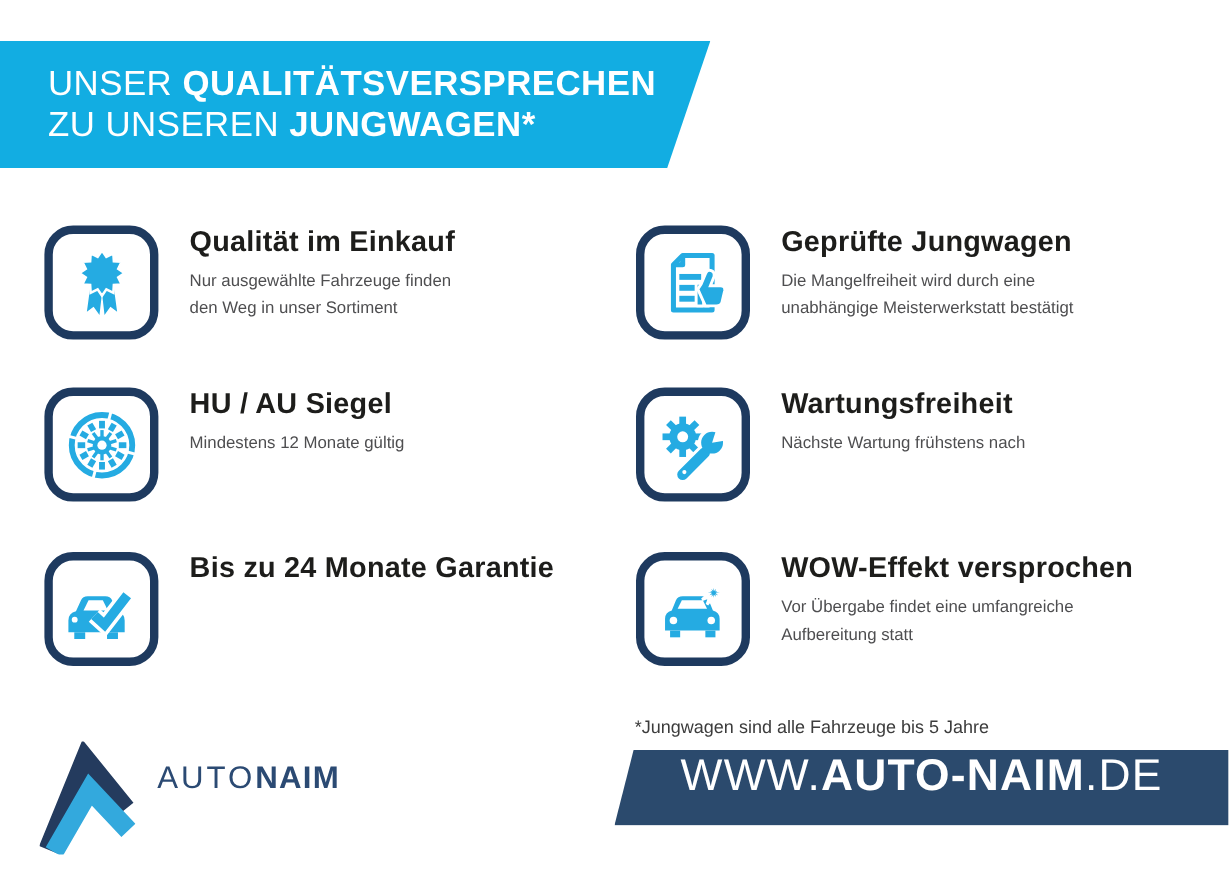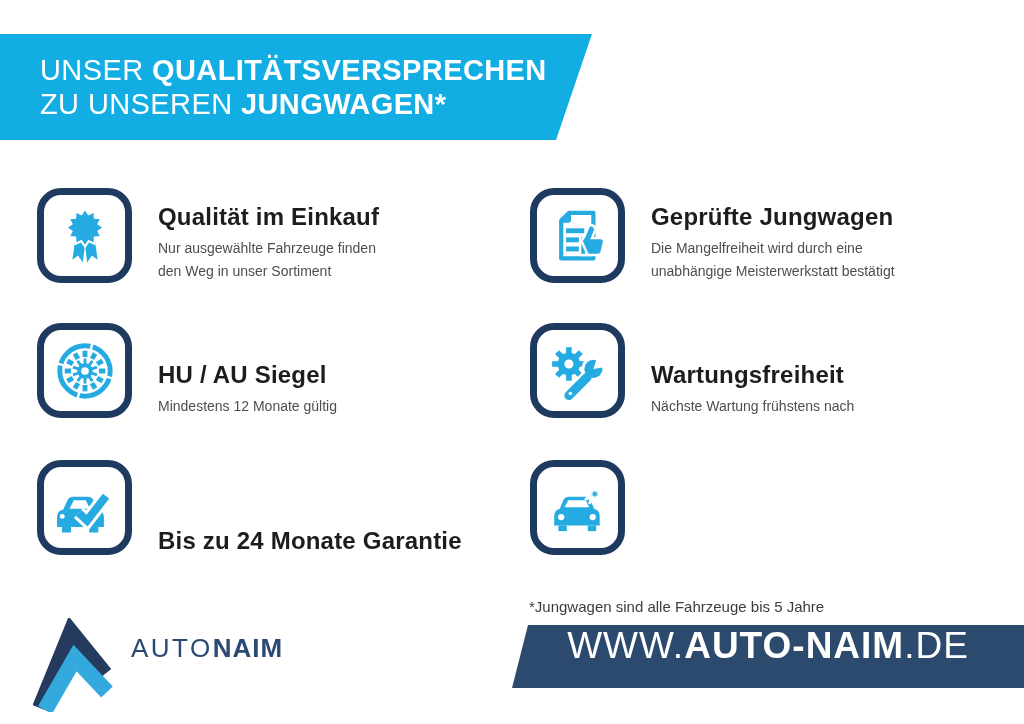--- a/index.html
+++ b/index.html
@@ -11,21 +11,21 @@
     position:absolute; left:0; top:34px; width:600px; height:106px;
     background:var(--accent_cyan);
     clip-path:polygon(0 0, 592px 0, 556px 100%, 0 100%);
     color:#fff; display:flex; flex-direction:column; justify-content:center;
     padding-left:40px; box-sizing:border-box;
   }
   .header-line { font-size:29px; line-height:34px; font-weight:400; letter-spacing:0.4px; white-space:nowrap; }
   .header-line .bold { font-weight:700; }
 
   
-  .promise { position:absolute; display:flex; align-items:flex-end; }
+  .promise { position:absolute; display:flex; align-items:flex-start; }
   .p0 { left:37px;  top:188px; }
   .p1 { left:530px; top:188px; }
   .p2 { left:37px;  top:323px; }
   .p3 { left:530px; top:323px; }
   .p4 { left:37px;  top:460px; }
   .p5 { left:530px; top:460px; }
 
   .icon-box {
     flex:none; width:95px; height:95px; box-sizing:border-box;
     border:7px solid var(--box_navy); border-radius:24px; background:#fff;
@@ -216,20 +216,27 @@
           <path d="M16,75 V61 q0,-8 8,-10 l5,-12 q2,-5 8,-5 h23 q6,0 8,5 l5,12 q8,2 8,10 v14 z"></path>
           <rect x="22" y="75" width="12" height="8"></rect>
           <rect x="64" y="75" width="12" height="8"></rect>
         </g>
         <polygon points="31,49 36,39 61,39 66,49" fill="#fff"></polygon>
         <circle cx="26" cy="63" r="4.5" fill="#fff"></circle>
         <circle cx="71" cy="63" r="4.5" fill="#fff"></circle>
         <polygon class="ic-fill" stroke="#fff" stroke-width="3.5" points="74,14 75.7,23.7 82,16.1 78.6,25.4 87.9,22 80.3,28.3 90,30 80.3,31.7 87.9,38 78.6,34.6 82,43.9 75.7,36.3 74,46 72.3,36.3 66,43.9 69.4,34.6 60.1,38 67.7,31.7 58,30 67.7,28.3 60.1,22 69.4,25.4 66,16.1 72.3,23.7"></polygon>
       </svg>
     </div>
+    <div class="promise-text">
+      <div class="promise-title">WOW-Effekt versprochen</div>
+      <div class="promise-desc">
+        <span>Vor Übergabe findet eine umfangreiche</span>
+          <span>Aufbereitung statt</span>
+      </div>
+    </div>
   </div>
 
   <div class="footnote">*Jungwagen sind alle Fahrzeuge bis 5 Jahre</div>
 
   <div class="url-banner">
     <span><span>WWW.</span><span class="bold">AUTO-NAIM</span><span>.DE</span></span>
   </div>
 
   <div class="logo">
     <div class="logo-mark">

